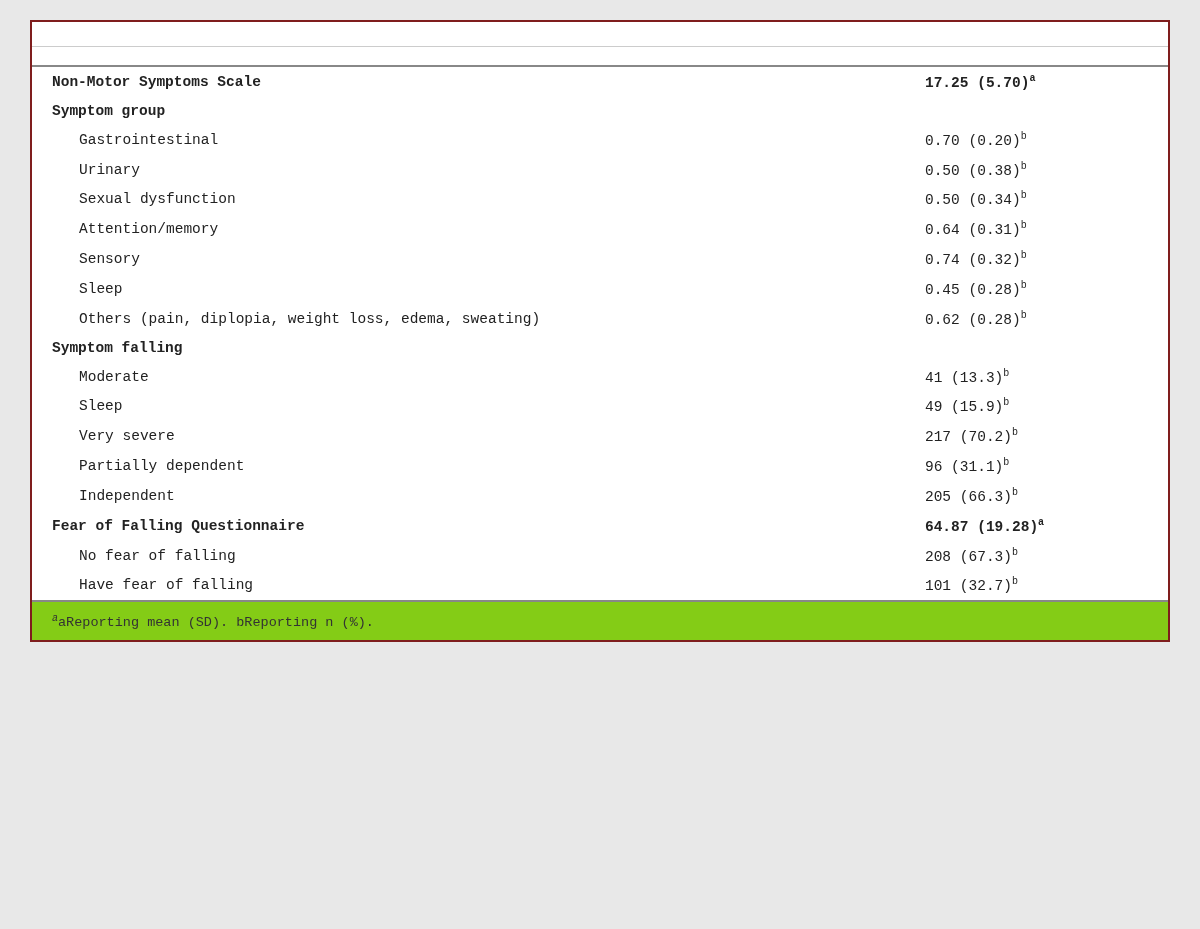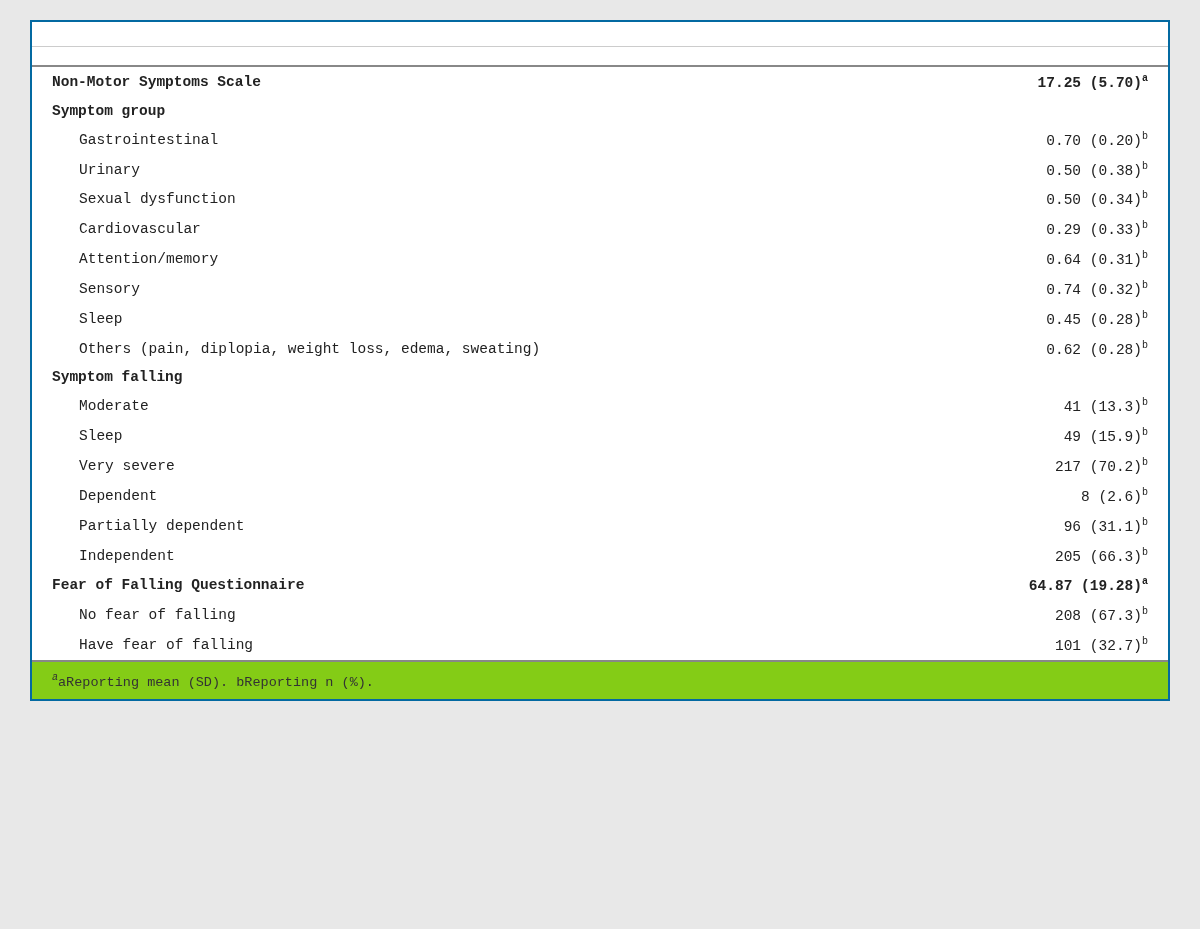--- a/index.html
+++ b/index.html
@@ -13,21 +13,21 @@
       font-family: 'Courier New', Courier, monospace;
       display: flex;
       justify-content: center;
       align-items: flex-start;
       min-height: 929px;
       padding: 20px;
     }
 
     .table-container {
       background: #ffffff;
-      border: 2px solid #0369a1;
+      border: 2px solid #7f1d1d;
       width: 1140px;
       padding: 0;
     }
 
     .table-caption {
       background: #ffffff;
       padding: 14px 20px 10px 20px;
       font-size: 14.5px;
       font-weight: bold;
       font-family: 'Courier New', Courier, monospace;
@@ -63,21 +63,20 @@
       padding: 6px 20px;
       color: #222222;
       vertical-align: middle;
     }
 
     .table-main tbody tr td:first-child {
       text-align: left;
     }
 
     .table-main tbody tr td:last-child {
-      text-align: right;
     }
 
     .row-bold td {
       font-weight: bold;
     }
 
     .row-indent td:first-child {
       padding-left: 47px;
     }
 
@@ -131,24 +130,20 @@
         </tr>
         <tr class="row-indent">
           <td>Urinary</td>
           <td>0.50 (0.38)<sup>b</sup></td>
         </tr>
         <tr class="row-indent">
           <td>Sexual dysfunction</td>
           <td>0.50 (0.34)<sup>b</sup></td>
         </tr>
         <tr class="row-indent">
-          <td>Cardiovascular</td>
-          <td>0.29 (0.33)<sup>b</sup></td>
-        </tr>
-        <tr class="row-indent">
           <td>Attention/memory</td>
           <td>0.64 (0.31)<sup>b</sup></td>
         </tr>
         <tr class="row-indent">
           <td>Sensory</td>
           <td>0.74 (0.32)<sup>b</sup></td>
         </tr>
         <tr class="row-indent">
           <td>Sleep</td>
           <td>0.45 (0.28)<sup>b</sup></td>
@@ -167,24 +162,20 @@
         </tr>
         <tr class="row-indent">
           <td>Sleep</td>
           <td>49 (15.9)<sup>b</sup></td>
         </tr>
         <tr class="row-indent">
           <td>Very severe</td>
           <td>217 (70.2)<sup>b</sup></td>
         </tr>
         <tr class="row-indent">
-          <td>Dependent</td>
-          <td>8 (2.6)<sup>b</sup></td>
-        </tr>
-        <tr class="row-indent">
           <td>Partially dependent</td>
           <td>96 (31.1)<sup>b</sup></td>
         </tr>
         <tr class="row-indent">
           <td>Independent</td>
           <td>205 (66.3)<sup>b</sup></td>
         </tr>
         <tr class="row-bold">
           <td>Fear of Falling Questionnaire</td>
           <td>64.87 (19.28)<sup>a</sup></td>

